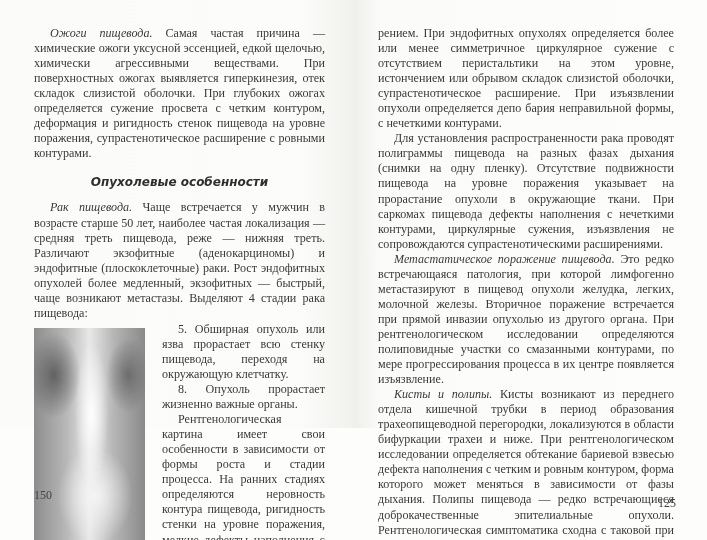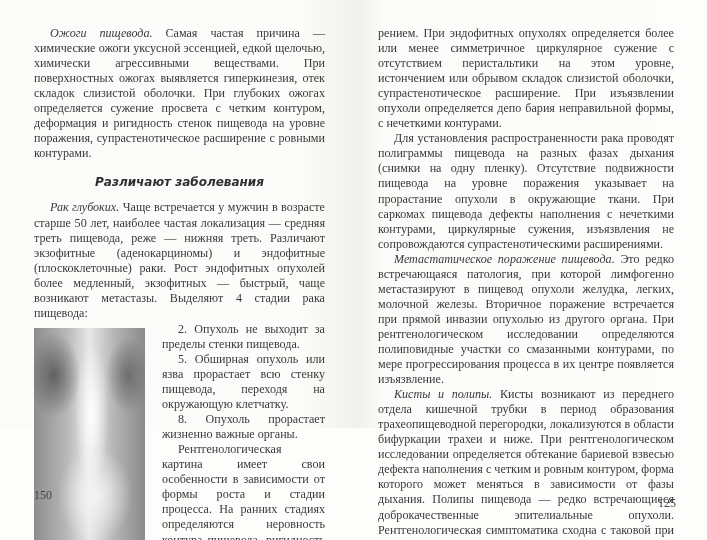--- a/index.html
+++ b/index.html
@@ -30,29 +30,28 @@
   .pgnum { position:absolute; font-size:12px; color:#444; }
   .left .pgnum { left:34px; top:488px; }
   .right .pgnum { right:31px; top:496px; }
 </style>
 </head>
 <body>
 
 <div class="page left">
   <div class="col">
     <p><span class="it">Ожоги пищевода.</span><span> Самая частая причина — химические ожоги уксусной эссенцией, едкой щелочью, химически агрессивными веществами. При поверхностных ожогах выявляется гиперкинезия, отек складок слизистой оболочки. При глубоких ожогах определяется сужение просвета с четким контуром, деформация и ригидность стенок пищевода на уровне поражения, супрастенотическое расширение с ровными контурами.</span></p>
-    <h3>Различают заболевания</h3>
-    <p><span class="it">Рак глубоких.</span><span> Чаще встречается у мужчин в возрасте старше 50 лет, наиболее частая локализация — средняя треть пищевода, реже — нижняя треть. Различают экзофитные (аденокарциномы) и эндофитные (плоскоклеточные) раки. Рост эндофитных опухолей более медленный, экзофитных — быстрый, чаще возникают метастазы. Выделяют 4 стадии рака пищевода:</span></p>
+    <h3>Опухолевые особенности</h3>
+    <p><span class="it">Рак пищевода.</span><span> Чаще встречается у мужчин в возрасте старше 50 лет, наиболее частая локализация — средняя треть пищевода, реже — нижняя треть. Различают экзофитные (аденокарциномы) и эндофитные (плоскоклеточные) раки. Рост эндофитных опухолей более медленный, экзофитных — быстрый, чаще возникают метастазы. Выделяют 4 стадии рака пищевода:</span></p>
     <div class="wrap">
       <div class="fig">
         <div class="xray"></div>
 
       </div>
       <div class="side">
-        <p>2. Опухоль не выходит за пределы стенки пищевода.</p>
         <p>5. Обширная опухоль или язва прорастает всю стенку пищевода, переходя на окружающую клетчатку.</p>
         <p>8. Опухоль прорастает жизненно важные органы.</p>
         <p>Рентгенологическая картина имеет свои особенности в зависимости от формы роста и стадии процесса. На ранних стадиях определяются неровность контура пищевода, ригидность стенки на уровне поражения, мелкие дефекты наполнения с обрывом складки на их уровне (рис. 63).</p>
 
       </div>
     </div>
   </div>
   <div class="pgnum">150</div>
 </div>
 

